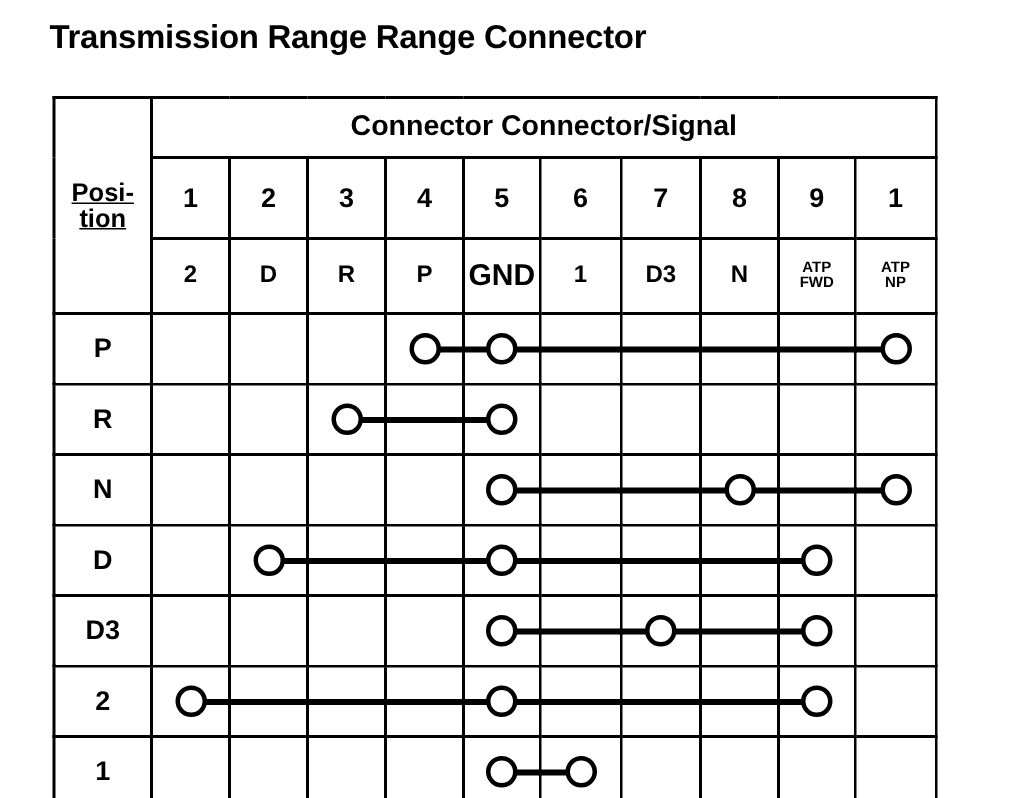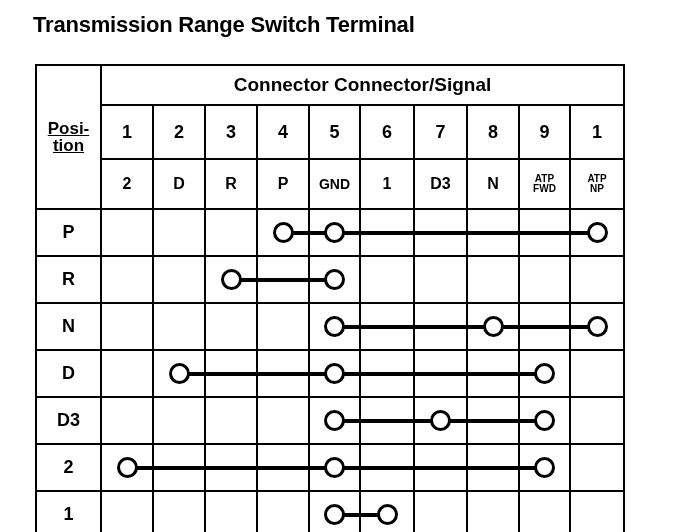--- a/index.html
+++ b/index.html
@@ -63,21 +63,21 @@
   }
   th.term-num {
     font-size: 18px;
     height: 52px;
   }
   th.sig-name {
     font-size: 16px;
     height: 48px;
     line-height: 1.05;
   }
-  th.sig-name.small { font-size: 14px; text-align: center; }
+  th.sig-name.small { font-size: 20px; text-align: center; }
   th.sig-name.tiny  { font-size: 10px; }
 
   td.pos-label {
     font-size: 18px;
     width: 65px;
   }
   td.cell {
     height: 45px;
   }
 
@@ -123,21 +123,21 @@
     top: 50%;
     height: 4px;
     margin-top: -2px;
     background: #000000;
     z-index: 1;
   }
 </style>
 </head>
 <body>
 
-<div id="page-title">Transmission Range Switch Terminal</div>
+<div id="page-title">Transmission Range Range Connector</div>
 
 <div id="table-wrap">
   <table class="grid">
     <colgroup>
       <col style="width:65px">
       <col style="width:52px">
         <col style="width:52px">
         <col style="width:52px">
         <col style="width:52px">
       <col style="width:51px">

